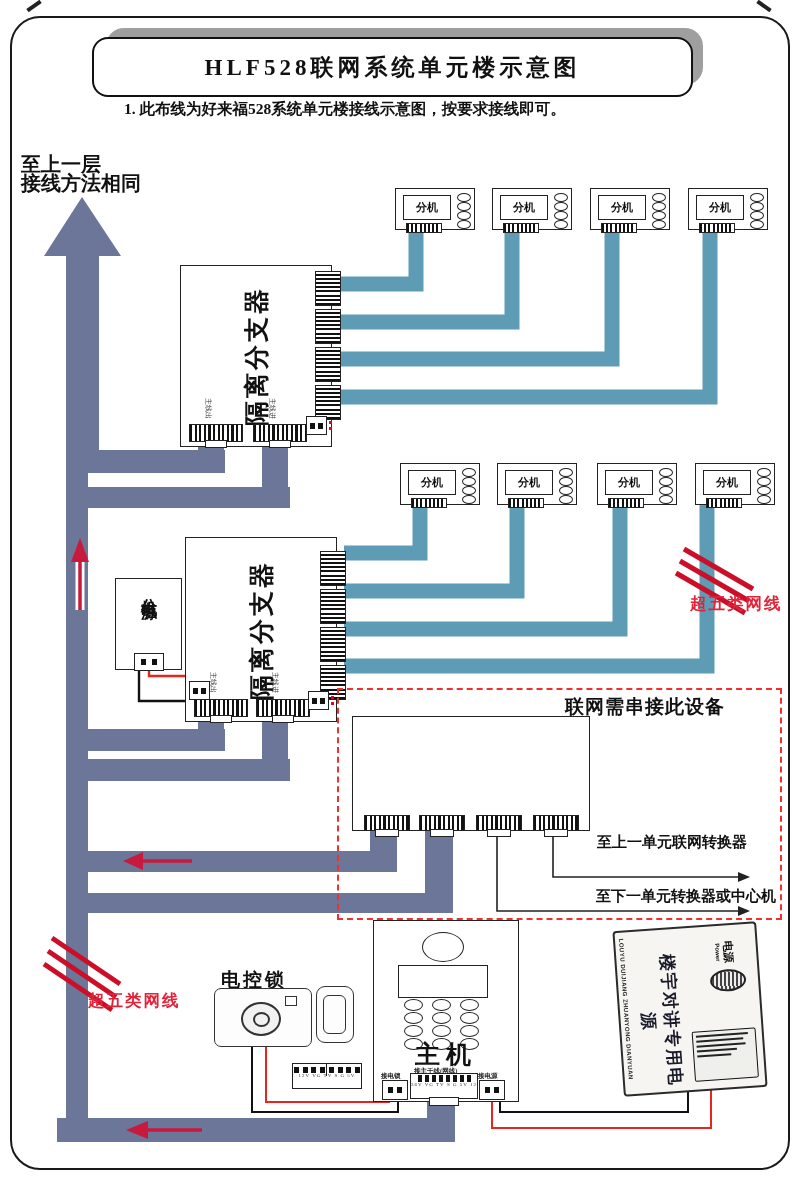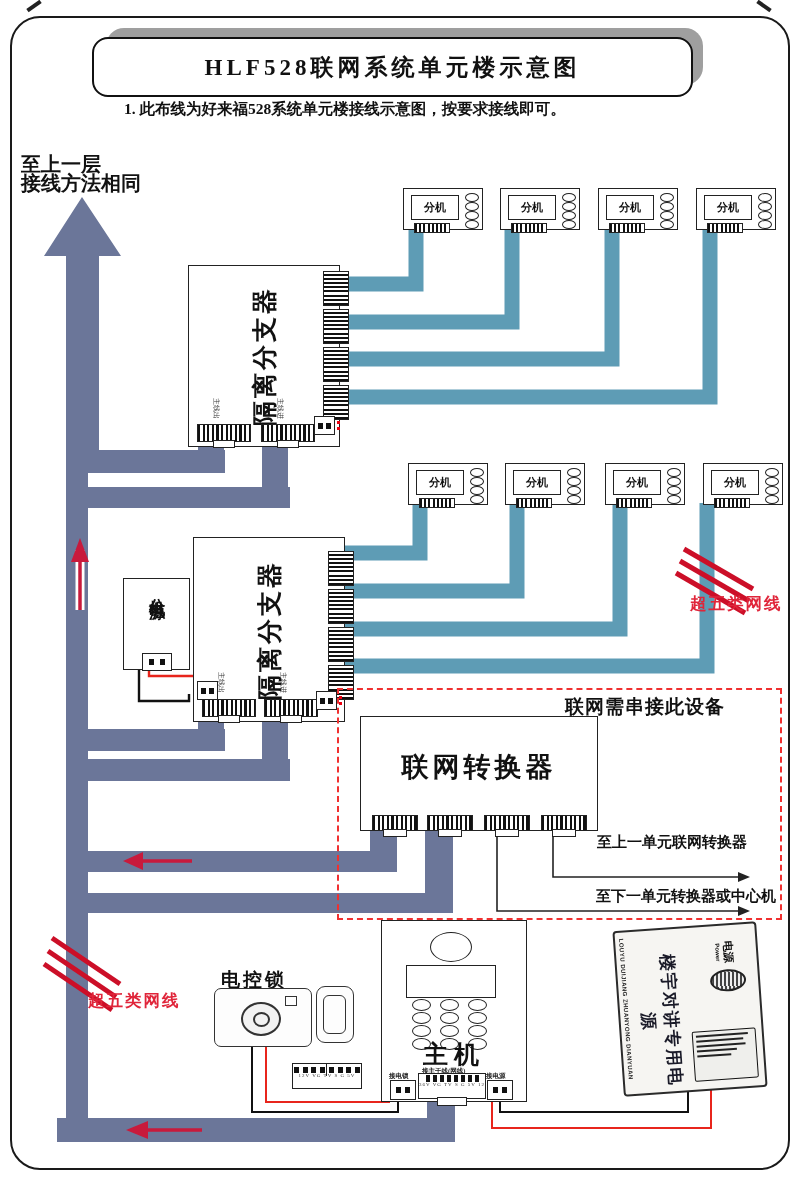--- a/index.html
+++ b/index.html
@@ -10,21 +10,21 @@
   .panel{left:10px;top:16px;width:776px;height:1150px;border:2.5px solid #1a1a1a;border-radius:30px;}
   .corner-mark{width:16px;height:4px;background:#222;transform:rotate(-35deg);}
   
   .title-shadow{left:106px;top:28px;width:597px;height:57px;background:#9f9f9f;border-radius:18px;}
   .title-box{left:92px;top:37px;width:597px;height:56px;background:#fff;border:2.5px solid #111;border-radius:16px;
              display:flex;align-items:center;justify-content:center;}
   .title-text{font-size:23px;font-weight:bold;letter-spacing:4px;}
   .note{font-size:15.5px;font-weight:bold;white-space:nowrap;}
   .upper-note{font-size:20px;font-weight:bold;line-height:19px;}
   
-  .devbox{border:1.6px solid #222;background:#fff;margin-left:8px;}
+  .devbox{border:1.6px solid #222;background:#fff;}
   .fenji{width:78px;height:40px;}
   .fenji .screen{position:absolute;left:7px;top:6px;width:46px;height:23px;border:1.4px solid #222;
                  display:flex;align-items:center;justify-content:center;font-size:11px;font-weight:bold;}
   .fenji .oval{position:absolute;left:61px;width:12px;height:7px;border:1.3px solid #222;border-radius:50%;}
   .fenji .tab{position:absolute;left:10px;bottom:-4px;width:34px;height:8px;border:1px solid #222;
               background:repeating-linear-gradient(90deg,#111 0 2px,#fff 2px 4.2px);}
   
   .splitter{width:150px;}
   .rot-label{position:absolute;left:50%;top:50%;transform:translate(-50%,-50%) rotate(-90deg);
              font-size:25px;font-weight:bold;white-space:nowrap;letter-spacing:3px;}
@@ -311,21 +311,20 @@
     <div class="conn2" style="left:18px;top:74px;width:28px;height:16px;">
       <span class="pin"></span>
         <span class="pin"></span>
     </div>
   </div>
 
   <div class="abs dashed-box" style="left:337px;top:688px;width:441px;height:228px;"></div>
   <div class="abs serial-note" style="left:565px;top:694px;">联网需串接此设备</div>
 
   <div class="abs devbox" style="left:352px;top:716px;width:236px;height:113px;">
-    <div class="abs conv-label" style="left:0;top:32px;width:236px;text-align:center;">联网转换器</div>
     <div class="conn-c" style="left:11px;"></div>
     <div class="conn-c" style="left:66px;"></div>
     <div class="conn-c" style="left:123px;"></div>
     <div class="conn-c" style="left:180px;"></div>
   </div>
 
   <div class="abs arrow-label" style="left:597px;top:833px;">至上一单元联网转换器</div>
   <div class="abs arrow-label" style="left:596px;top:887px;">至下一单元转换器或中心机</div>
 
   <div class="abs cat5-label" style="left:690px;top:593px;">超五类网线</div>

